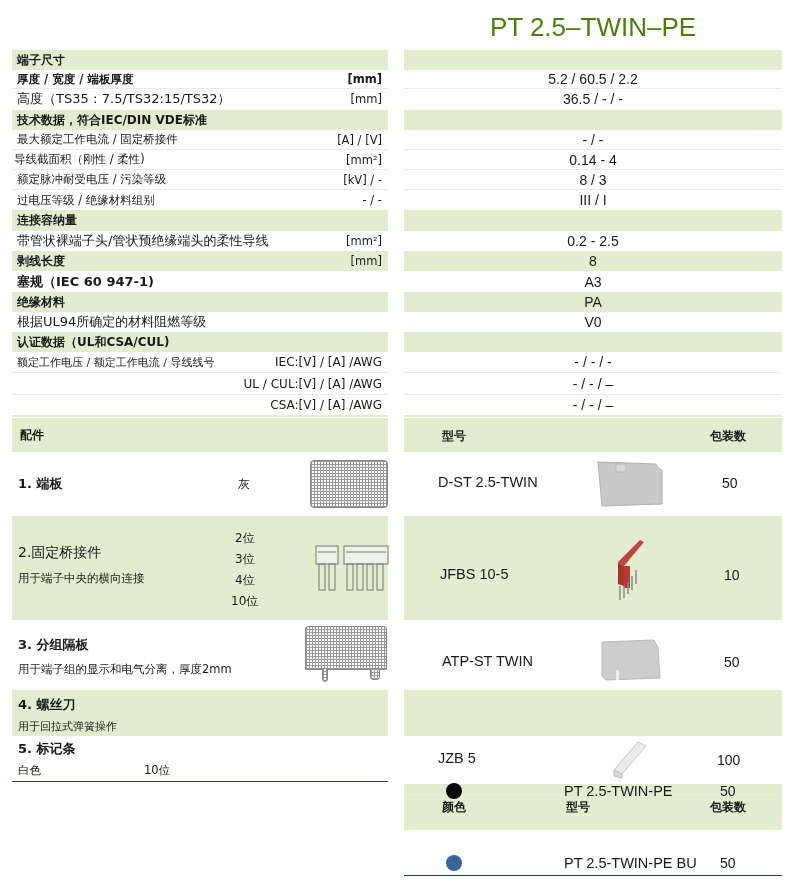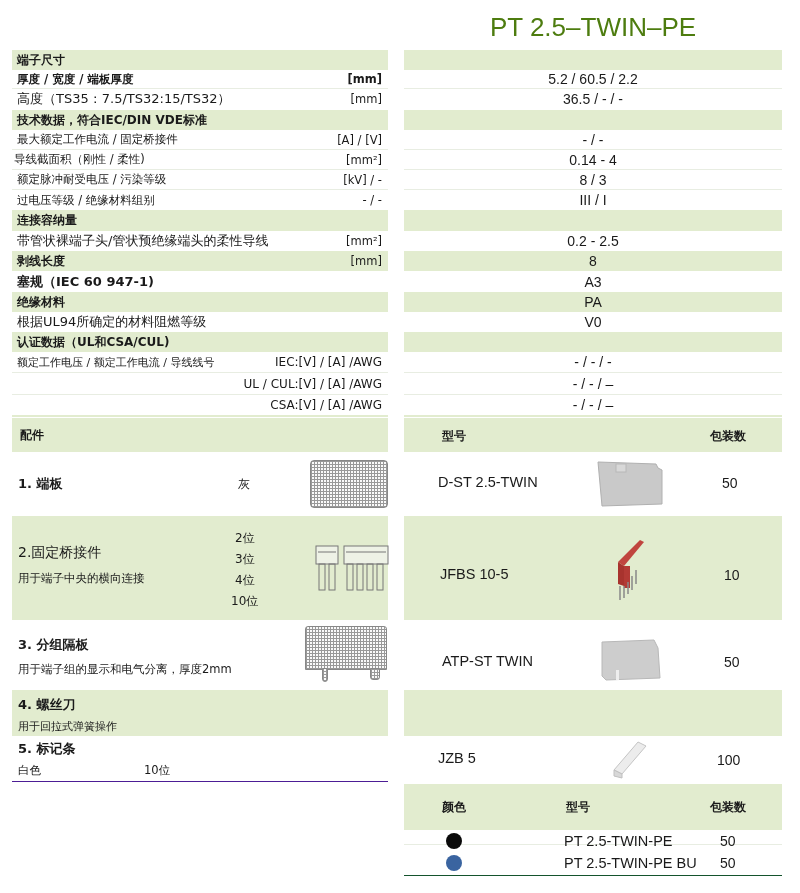--- a/index.html
+++ b/index.html
@@ -264,21 +264,21 @@
       <path d="M4 32 L12 36 L12 40 L4 38 Z" fill="#d8d8d8" stroke="#c0c0c0"></path>
     </svg>
     <span class="qty" style="left:313px;top:16px;">100</span>
   </div>
 
   <div class="row green" style="top:784px;height:46px;display:block;">
     <span class="hdr" style="left:38px;top:15px;">颜色</span>
     <span class="hdr" style="left:162px;top:15px;">型号</span>
     <span class="hdr" style="left:306px;top:15px;">包装数</span>
   </div>
-  <div class="row sep" style="top:830px;height:15px;display:block;">
+  <div class="row sep" style="top:780px;height:15px;display:block;">
     <span class="dot" style="left:42px;top:3px;background:#0a0a0a;"></span>
     <span class="pn" style="left:160px;top:3px;">PT 2.5-TWIN-PE</span>
     <span class="qty" style="left:316px;top:3px;">50</span>
   </div>
   <div class="row" style="top:852px;height:24px;display:block;border-bottom:1px solid #14532d;">
     <span class="dot" style="left:42px;top:3px;background:#3a64a0;"></span>
     <span class="pn" style="left:160px;top:3px;">PT 2.5-TWIN-PE BU</span>
     <span class="qty" style="left:316px;top:3px;">50</span>
   </div>
 </div>

